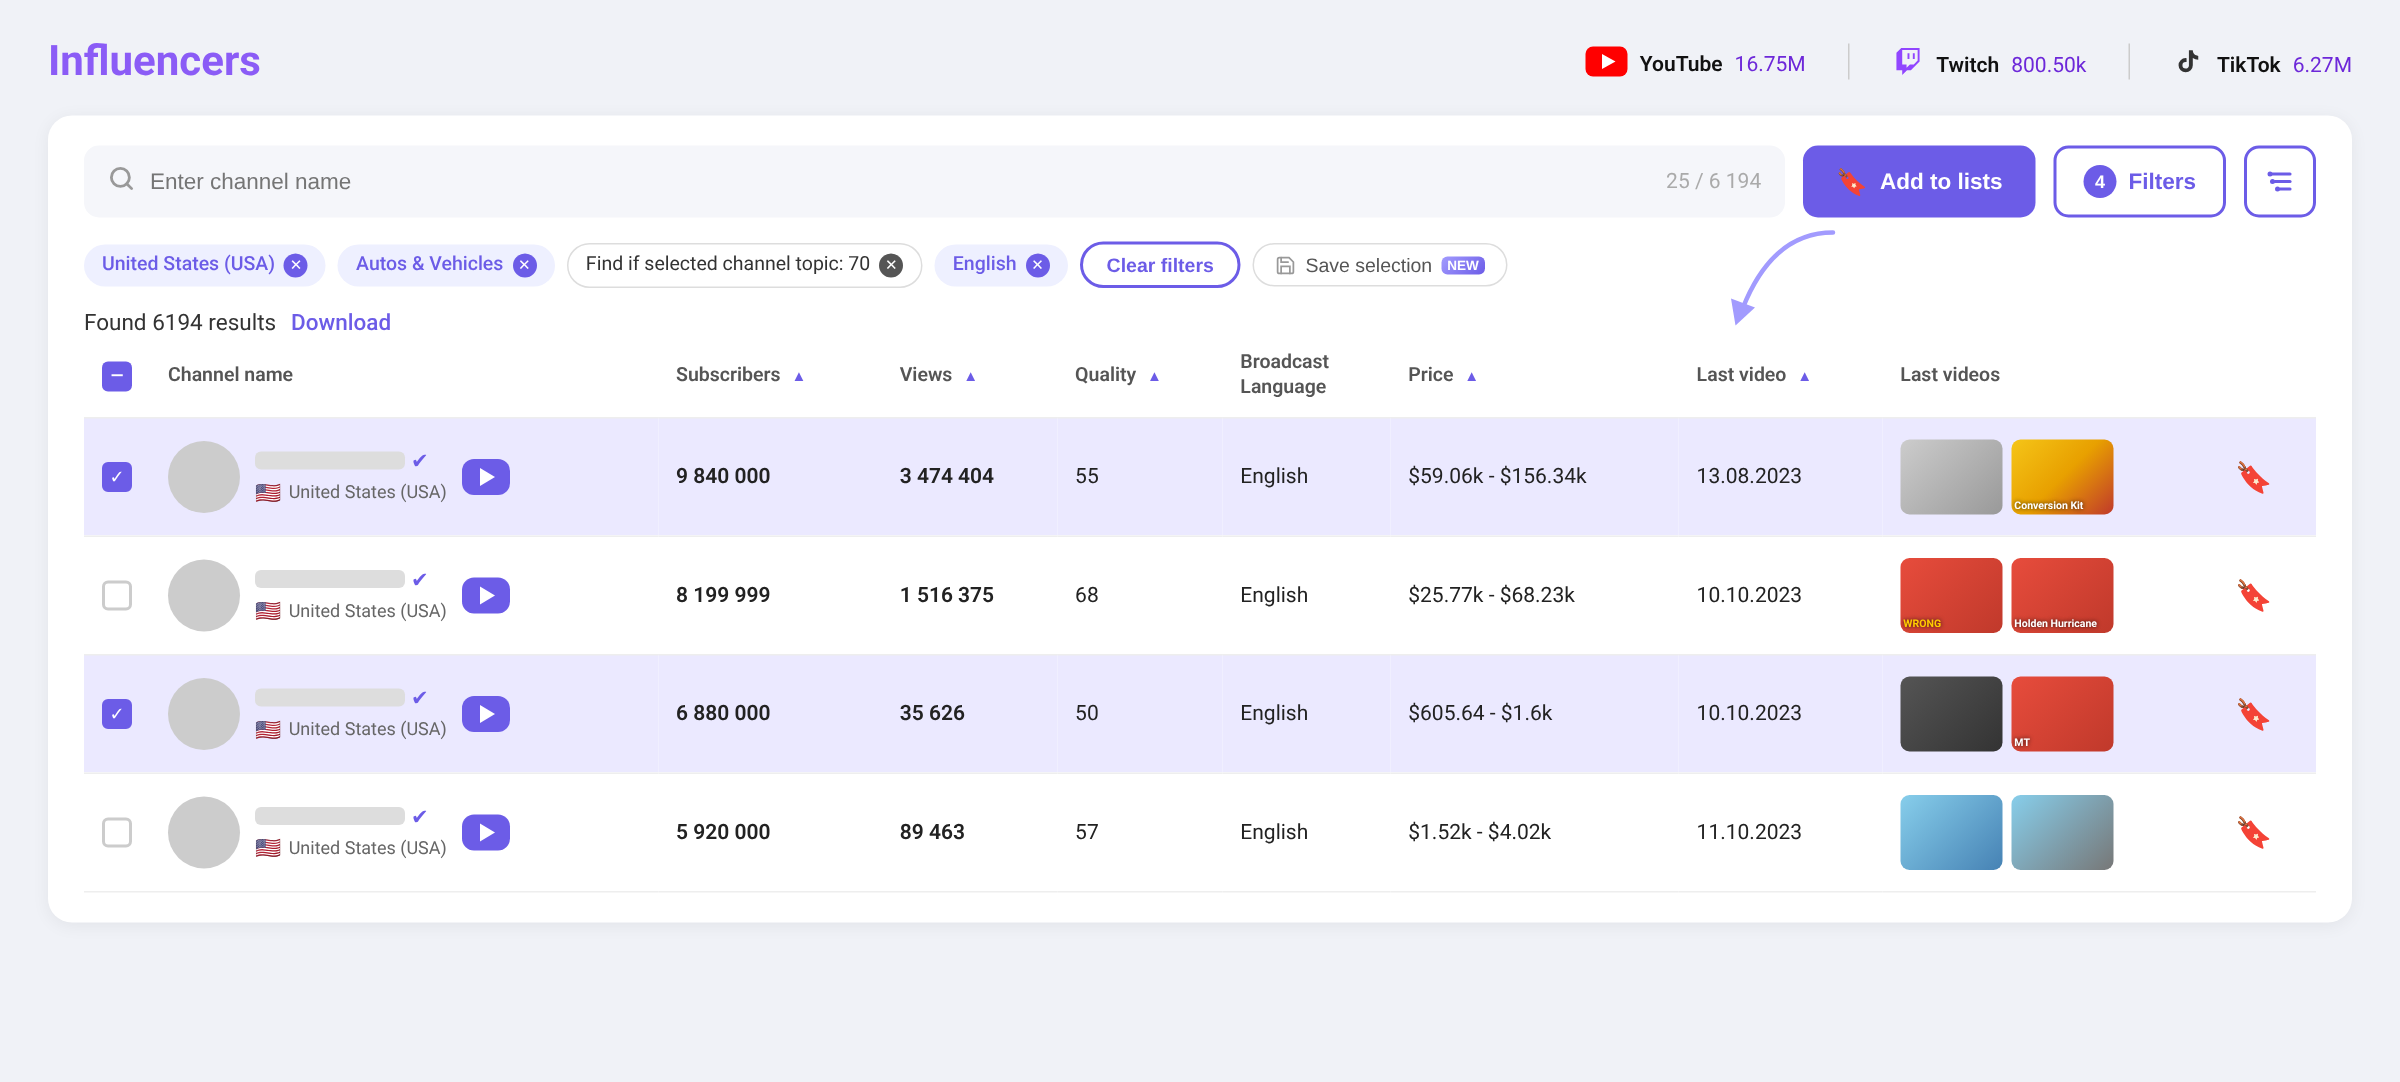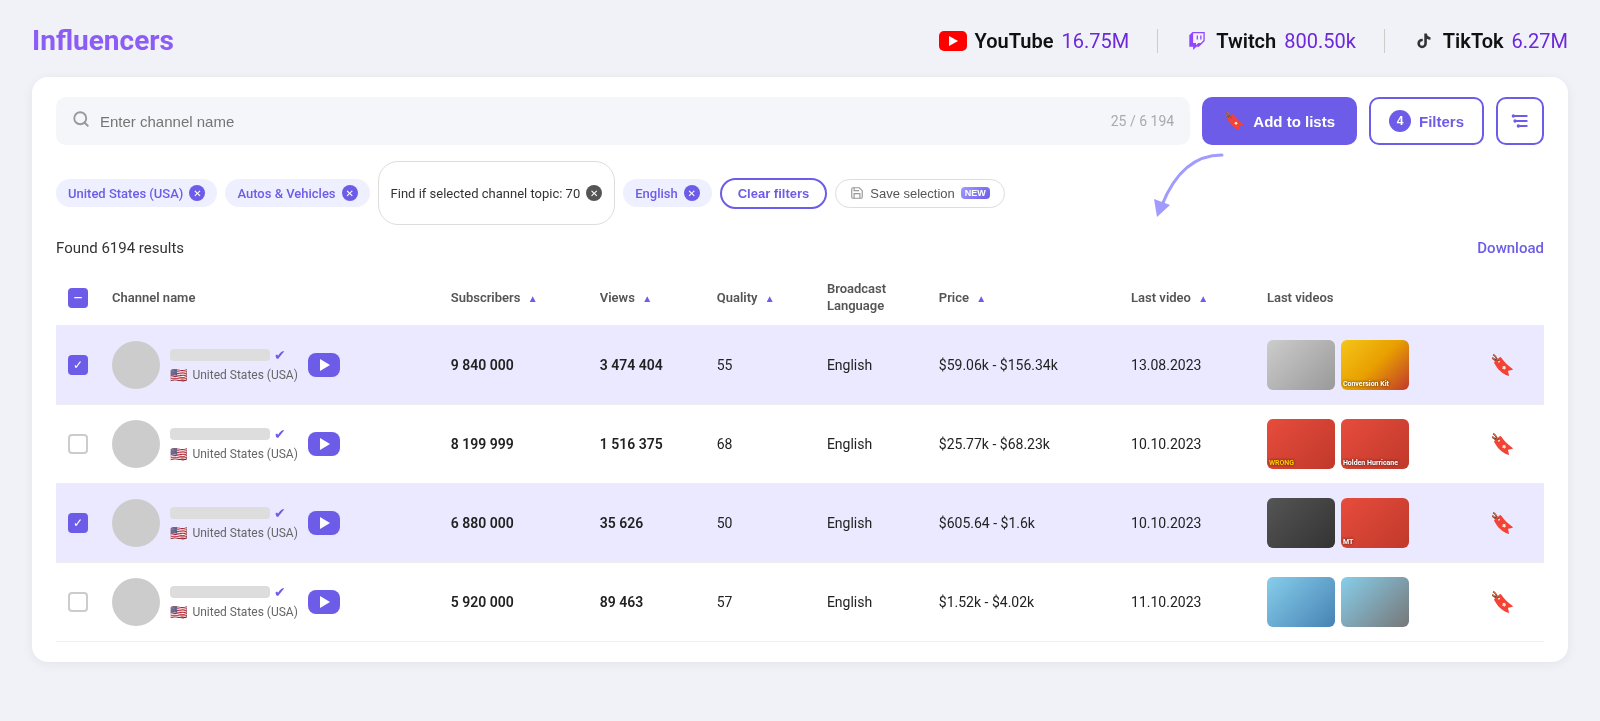--- a/index.html
+++ b/index.html
@@ -28,23 +28,23 @@
       font-weight: 700;
       color: #8b5cf6;
     }
     .platform-stats {
       display: flex;
       align-items: center;
       gap: 28px;
     }
     .platform-item {
       display: flex;
-      align-items: center;
+      align-items: flex-end;
       gap: 8px;
-      font-size: 20px;
+      font-size: 14px;
       color: #555;
     }
     .platform-item .platform-name {
       font-weight: 600;
       color: #111;
     }
     .platform-item .platform-count {
       color: #6d28d9;
       font-weight: 400;
     }
@@ -230,24 +230,24 @@
       align-items: center;
       justify-content: center;
       font-size: 10px;
       cursor: pointer;
     }
     .filter-tag-topic {
       background: #fff;
       border: 1px solid #ddd;
       color: #333;
       display: flex;
-      align-items: flex-end;
+      align-items: flex-start;
       gap: 6px;
       border-radius: 20px;
-      padding: 23px 12px;
+      padding: 6px 12px;
       font-size: 13px;
     }
     .filter-tag-topic .close-x {
       background: #555;
       color: #fff;
       border-radius: 50%;
       width: 16px;
       height: 16px;
       display: flex;
       align-items: center;
@@ -285,22 +285,20 @@
       border-radius: 4px;
       padding: 1px 4px;
       text-transform: uppercase;
     }
 
     
     .results-summary {
       display: flex;
       align-items: center;
       gap: 10px;
-      margin-bottom: 14px;
-      justify-content: space-between;
     }
     .results-text {
       font-size: 15px;
       color: #333;
     }
     .download-link {
       color: #6c5ce7;
       font-size: 15px;
       font-weight: 500;
       text-decoration: none;

